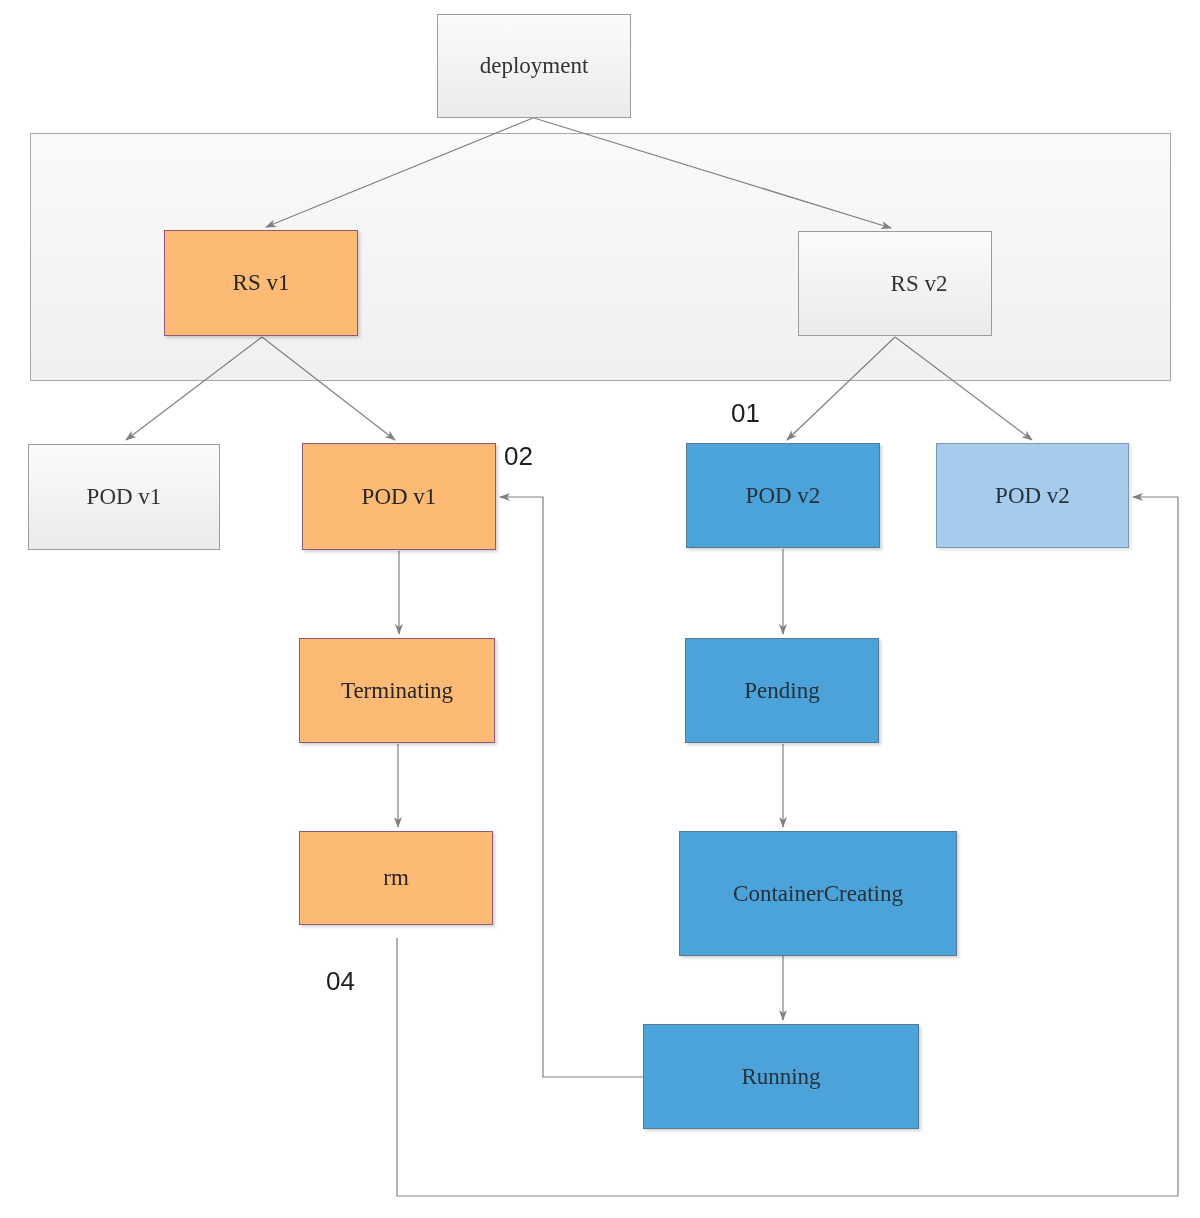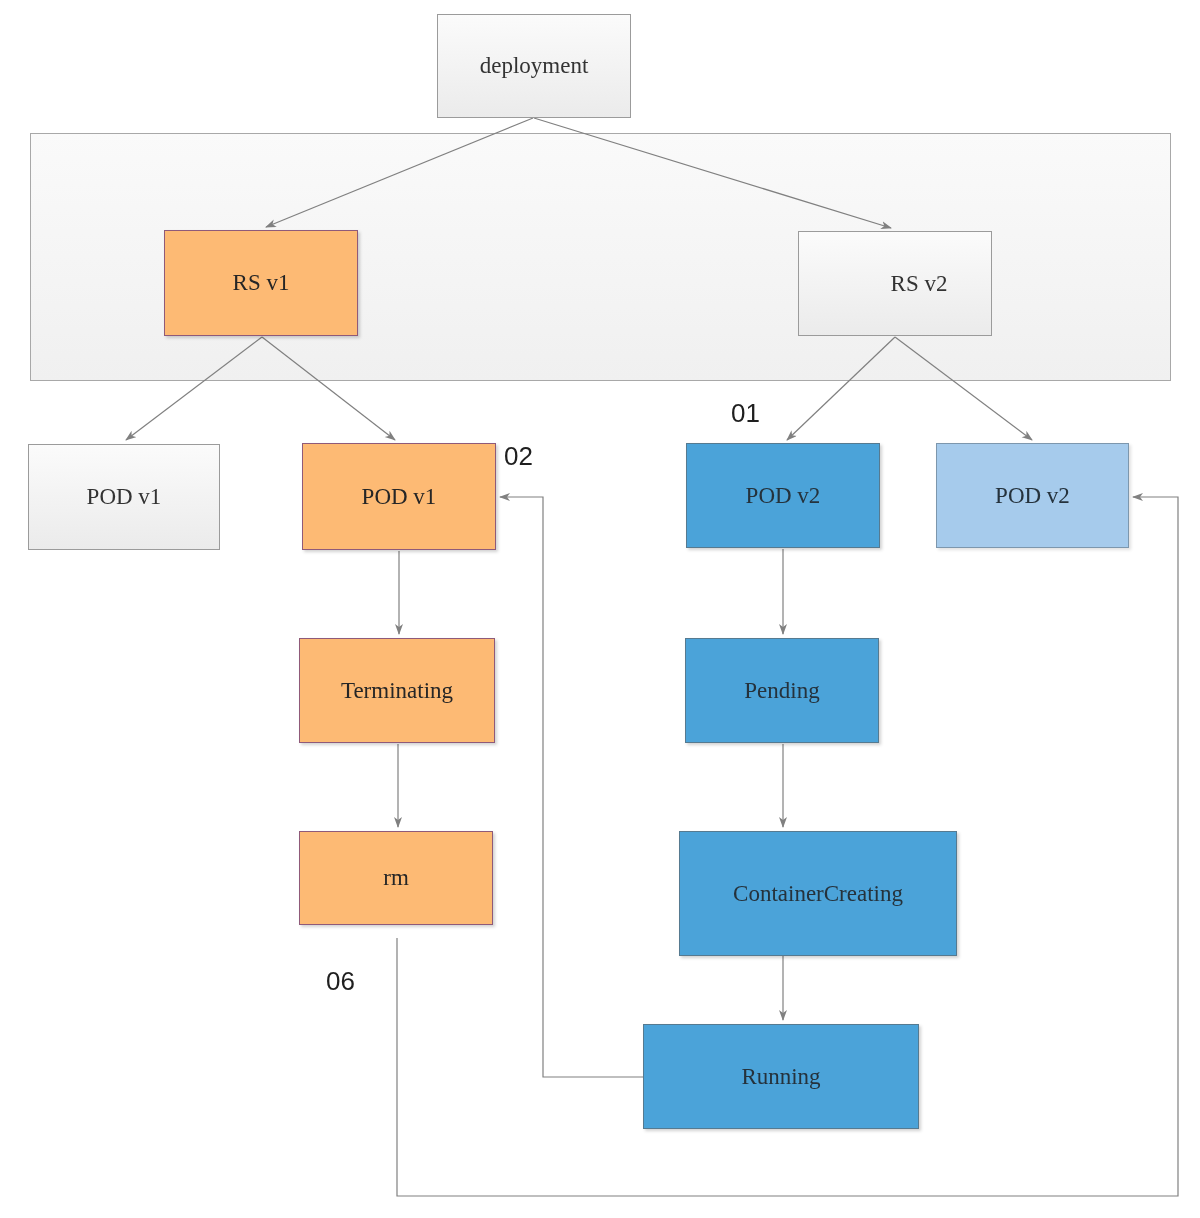--- a/index.html
+++ b/index.html
@@ -146,15 +146,15 @@
   <div id="n-terminating" class="node pink">Terminating</div>
 
   <div id="n-rm" class="node pink">rm</div>
 
   <div id="n-container-creating" class="node blue">ContainerCreating</div>
 
   <div id="n-running" class="node blue">Running</div>
 
   <div id="lbl-01" class="step-label">01</div>
   <div id="lbl-02" class="step-label">02</div>
-  <div id="lbl-03" class="step-label">06</div>
+  <div id="lbl-03" class="step-label">04</div>
 
 </div>
 
 </body></html>

